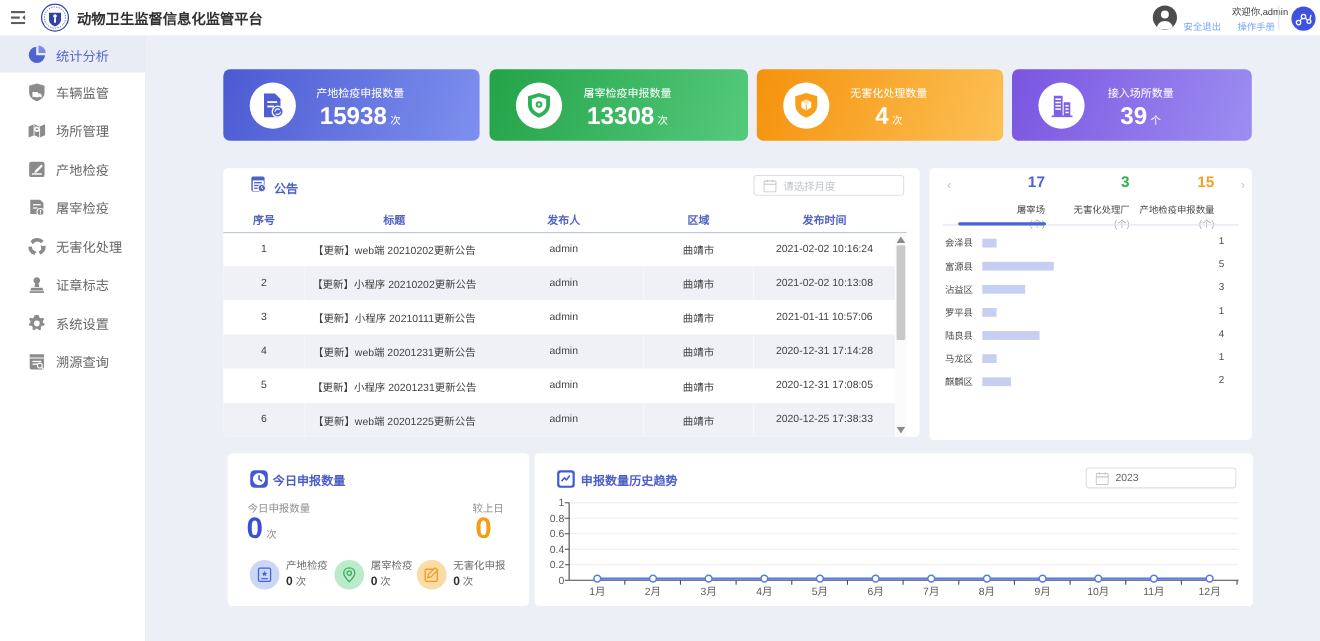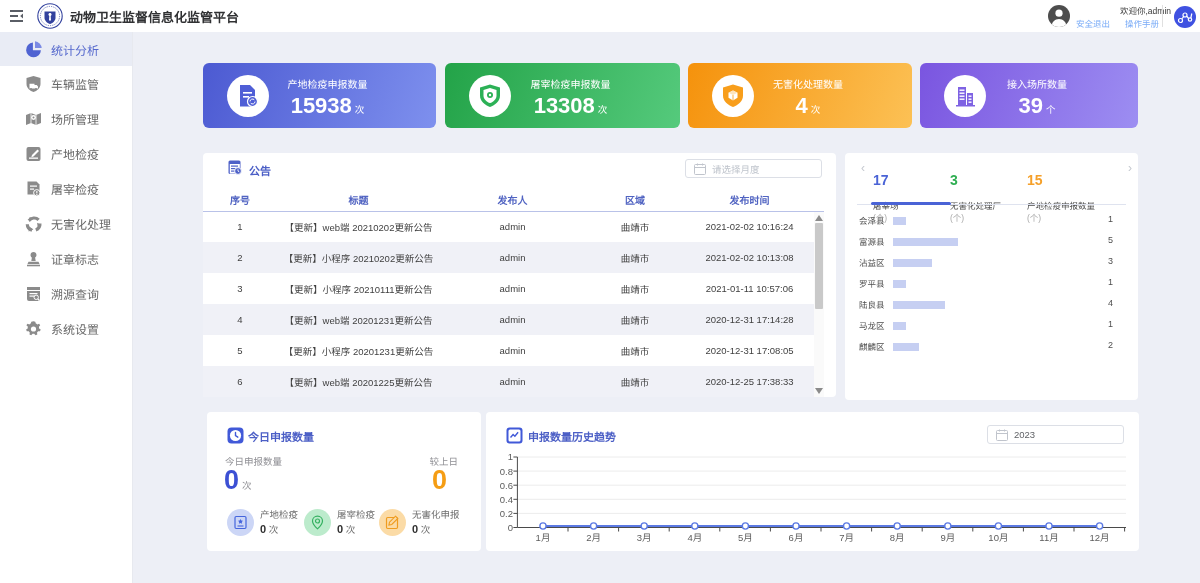--- a/index.html
+++ b/index.html
@@ -23,21 +23,21 @@
 .stxt .t2 span{font-size:9.5px;font-weight:normal;margin-left:3px;}
 .ctitle{position:absolute;font-size:11px;font-weight:bold;color:#4c5fc6;}
 .dinput{position:absolute;width:137px;height:19px;border:1px solid #dcdfe6;border-radius:3px;background:#fff;font-size:9.5px;color:#bfc4cc;display:flex;align-items:center;padding-left:8px;}
 .dinput .cal{margin-right:6px;}
 table.ann{position:absolute;left:0px;top:35px;width:611px;border-collapse:collapse;table-layout:fixed;}
 table.ann th{font-size:10px;color:#5164c2;font-weight:bold;height:23px;text-align:center;}
 table.ann td{font-size:9.5px;color:#3f3f3f;height:31px;text-align:center;padding:0;white-space:nowrap;overflow:hidden;}
 tr.stripe{background:#f0f1f7;}
 .hline{position:absolute;left:0;top:58px;width:621px;height:1px;background:#b9c2e8;}
 .brow{position:absolute;left:14px;width:254px;height:13px;}
-.tab{position:absolute;top:18px;width:77px;text-align:left;}
+.tab{position:absolute;top:3px;width:77px;text-align:right;}
 .tab .tn{font-size:14px;font-weight:bold;line-height:15px;margin-top:2px;}
 .tab .tl{font-size:8.5px;color:#4a4a4a;line-height:10px;margin-top:13px;}
 .tab .tg{font-size:8.5px;color:#a8a8a8;line-height:10px;margin-top:2px;}
 .brow .bl{position:absolute;left:0;top:2px;font-size:8.5px;color:#4e4e4e;}
 .brow i{position:absolute;left:34px;top:5px;height:7.5px;background:#c6cff2;display:block;}
 .brow b{position:absolute;right:0px;top:2px;font-size:9px;color:#4e4e4e;font-weight:normal;}
 .minis{position:absolute;display:flex;align-items:center;}
 .mc{width:27px;height:27px;border-radius:50%;display:flex;align-items:center;justify-content:center;flex:none;}
 .mtx{margin-left:6px;font-size:9.5px;color:#6e6e6e;line-height:14px;white-space:nowrap;}
 .mtx b{color:#303030;font-size:11px;}
@@ -147,35 +147,35 @@
         <g fill="#8b8b8b">
           <path d="M8.5 1.5 c1.7 0 3 1.3 3 3 c0 1.1-0.6 2-1.4 2.6 l0.6 3.4 h-4.4 l0.6-3.4 c-0.8-0.5-1.4-1.5-1.4-2.6 c0-1.7 1.3-3 3-3 Z"></path>
           <path d="M3.5 11.2 h10 l1 2.3 h-12 Z"></path>
           <rect x="2" y="14.2" width="13" height="1.6"></rect>
         </g>
       </svg>
     <span class="mt">证章标志</span>
   </div>
   <div class="menu-item">
     <svg class="mi" viewBox="0 0 17 17">
+        <path fill="#8b8b8b" d="M8.5 0.8 l1.8 0.4 l0.5 1.9 a5.6 5.6 0 0 1 1.4 0.8 l1.9-0.6 l1.1 1.5-1.3 1.5 a5.6 5.6 0 0 1 0.2 1.6 l1.6 1.1-0.7 1.7-2 0 a5.6 5.6 0 0 1 -1 1.3 l0.3 2-1.7 0.8-1.4-1.5 a5.6 5.6 0 0 1 -1.6 0 l-1.4 1.5-1.7-0.8 0.3-2 a5.6 5.6 0 0 1 -1-1.3 l-2 0-0.7-1.7 1.6-1.1 a5.6 5.6 0 0 1 0.2-1.6 L1.4 4.8 2.5 3.3 l1.9 0.6 a5.6 5.6 0 0 1 1.4-0.8 l0.5-1.9 Z"></path>
+        <circle cx="8.5" cy="8.5" r="2.6" fill="#fff"></circle>
+      </svg>
+    <span class="mt">系统设置</span>
+  </div>
+  <div class="menu-item">
+    <svg class="mi" viewBox="0 0 17 17">
         <path d="M2 1.5 h13 v3 h-13 Z" fill="#8b8b8b"></path>
         <path d="M2 5.5 h13 v8 a2 2 0 0 1 -2 2 h-9 a2 2 0 0 1 -2 -2 Z" fill="#8b8b8b"></path>
         <rect x="4.5" y="7.5" width="8" height="1.2" fill="#fff"></rect>
         <rect x="4.5" y="10" width="5" height="1.2" fill="#fff"></rect>
         <circle cx="11.2" cy="11.8" r="2.2" fill="none" stroke="#fff" stroke-width="1"></circle>
         <line x1="12.8" y1="13.4" x2="14.4" y2="15" stroke="#fff" stroke-width="1.2"></line>
       </svg>
     <span class="mt">溯源查询</span>
-  </div>
-  <div class="menu-item">
-    <svg class="mi" viewBox="0 0 17 17">
-        <path fill="#8b8b8b" d="M8.5 0.8 l1.8 0.4 l0.5 1.9 a5.6 5.6 0 0 1 1.4 0.8 l1.9-0.6 l1.1 1.5-1.3 1.5 a5.6 5.6 0 0 1 0.2 1.6 l1.6 1.1-0.7 1.7-2 0 a5.6 5.6 0 0 1 -1 1.3 l0.3 2-1.7 0.8-1.4-1.5 a5.6 5.6 0 0 1 -1.6 0 l-1.4 1.5-1.7-0.8 0.3-2 a5.6 5.6 0 0 1 -1-1.3 l-2 0-0.7-1.7 1.6-1.1 a5.6 5.6 0 0 1 0.2-1.6 L1.4 4.8 2.5 3.3 l1.9 0.6 a5.6 5.6 0 0 1 1.4-0.8 l0.5-1.9 Z"></path>
-        <circle cx="8.5" cy="8.5" r="2.6" fill="#fff"></circle>
-      </svg>
-    <span class="mt">系统设置</span>
   </div>
 </div>
 
 <div class="content" id="content">
 
   <div class="scard" style="left:70px;width:233px;background:linear-gradient(110deg,#4c5ad2,#7e90ee);">
     <div class="scirc">
         <svg width="26" height="26" viewBox="0 0 26 26">
           <path d="M5 2 h10 l5 5 v15 a1.5 1.5 0 0 1 -1.5 1.5 h-13.5 a0 0 0 0 1 0 0 Z" fill="#4f5ed6"></path>
           <rect x="8" y="9" width="9" height="1.6" fill="#fff"></rect>

